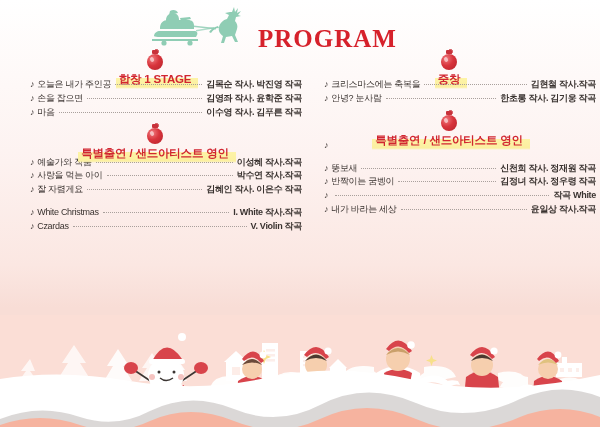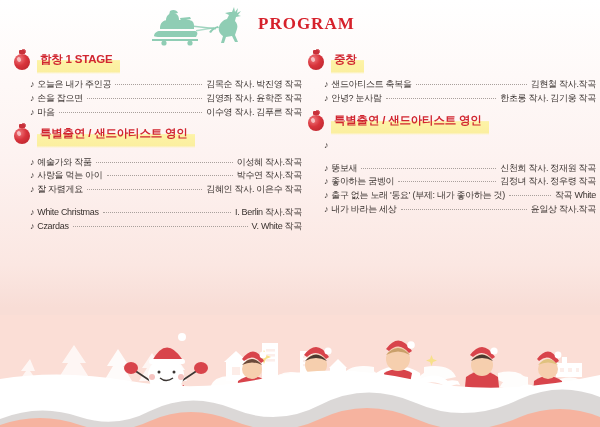--- a/index.html
+++ b/index.html
@@ -11,38 +11,38 @@
   #page{
     position:relative;width:600px;height:427px;
     background:linear-gradient(180deg,#ffffff 0%,#fdf2f0 38%,#fbe7e2 62%,#f8ddd6 72%);
     overflow:hidden;
   }
 
   
   #header{position:relative;height:46px;}
   #sleigh{position:absolute;left:140px;top:6px;width:120px;height:40px;}
   #title{
-    position:absolute;left:258px;top:14px;
+    position:absolute;left:258px;top:25px;
     font-family:"Liberation Serif","DejaVu Serif",serif;
-    font-weight:bold;font-size:17px;letter-spacing:1px;
+    font-weight:bold;font-size:25px;letter-spacing:1px;
     color:#d6212b;
   }
   #subtitle{
     position:absolute;right:8px;top:11px;
     font-size:8.5px;color:#3f3a38;letter-spacing:-.2px;white-space:nowrap;
   }
 
   
   #cols{position:absolute;top:50px;left:0;width:600px;height:268px;}
   .col{position:absolute;top:0;width:290px;}
   .col.left{left:12px;}
   .col.right{left:306px;}
 
   .section{margin-bottom:3px;}
-  .sec-head{position:relative;display:flex;height:24px;}
+  .sec-head{position:relative;display:flex;align-items:center;height:24px;flex-direction:column;}
   .ornament{position:relative;width:20px;height:22px;flex:0 0 20px;margin-right:5px;}
   .orn-cap{position:absolute;left:7px;top:0px;width:6px;height:4px;background:#c8313a;border-radius:1px;}
   .orn-hook{position:absolute;left:9px;top:-1px;width:3px;height:3px;border:1px solid #c8313a;border-radius:50%;background:transparent;}
   .orn-ball{
     position:absolute;left:2px;top:4px;width:16px;height:16px;border-radius:50%;
     background:radial-gradient(circle at 33% 30%,#f07a7e 0%,#d8343c 45%,#b5212a 100%);
   }
   .orn-shine{position:absolute;left:5px;top:7px;width:4px;height:5px;border-radius:50%;background:rgba(255,255,255,.55);transform:rotate(-25deg);}
   .sec-title{
     font-size:11.5px;font-weight:bold;color:#d12630;
@@ -57,21 +57,21 @@
     display:flex;align-items:baseline;
     font-size:9px;color:#3a3330;line-height:1.05;
     padding:2.2px 0;letter-spacing:-.3px;white-space:nowrap;
   }
   .note{color:#4a4340;font-size:9px;margin-right:3px;}
   .s-title{flex:0 0 auto;}
   .dots{
     flex:1 1 auto;margin:0 4px;position:relative;top:-2px;
     border-bottom:1px dotted #a9a09c;min-width:10px;
   }
-  .s-credit{flex:0 0 auto;}
+  .s-credit{flex:0 0 auto;font-weight:bold;}
 
   
   #scene{position:absolute;left:0;bottom:0;width:600px;height:112px;}
 </style>
 </head>
 <body>
 
 <div id="page">
 
   <div id="header">
@@ -166,46 +166,46 @@
               <span class="s-credit">김혜인 작사. 이은수 작곡</span>
             </div>
           </div>
         </div>
         <div class="section">
           <div class="songs">
             <div class="song">
               <span class="note">♪</span>
               <span class="s-title">White Christmas</span>
               <span class="dots"></span>
-              <span class="s-credit">I. Berlin 작사.작곡</span>
+              <span class="s-credit">I. White 작사.작곡</span>
             </div>
             <div class="song">
               <span class="note">♪</span>
               <span class="s-title">Czardas</span>
               <span class="dots"></span>
-              <span class="s-credit">V. White 작곡</span>
+              <span class="s-credit">V. Violin 작곡</span>
             </div>
           </div>
         </div>
       </div>
     <div class="col right" id="col-right">
         <div class="section">
           <div class="sec-head">
             <span class="ornament">
               <span class="orn-hook"></span>
               <span class="orn-cap"></span>
               <span class="orn-ball"></span>
               <span class="orn-shine"></span>
             </span>
             <span class="sec-title">중창</span>
           </div>
           <div class="songs">
             <div class="song">
               <span class="note">♪</span>
-              <span class="s-title">샌드아티스트 축복을</span>
+              <span class="s-title">크리스마스에는 축복을</span>
               <span class="dots"></span>
               <span class="s-credit">김현철 작사.작곡</span>
             </div>
             <div class="song">
               <span class="note">♪</span>
               <span class="s-title">안녕? 눈사람</span>
               <span class="dots"></span>
               <span class="s-credit">한초롱 작사. 김기웅 작곡</span>
             </div>
           </div>
@@ -229,27 +229,26 @@
         <div class="section">
           <div class="songs">
             <div class="song">
               <span class="note">♪</span>
               <span class="s-title">뚱보새</span>
               <span class="dots"></span>
               <span class="s-credit">신천희 작사. 정재원 작곡</span>
             </div>
             <div class="song">
               <span class="note">♪</span>
-              <span class="s-title">좋아하는 굼벵이</span>
+              <span class="s-title">반짝이는 굼벵이</span>
               <span class="dots"></span>
               <span class="s-credit">김정녀 작사. 정우령 작곡</span>
             </div>
             <div class="song">
               <span class="note">♪</span>
-              <span class="s-title">출구 없는 노래 '동요' (부제: 내가 좋아하는 것)</span>
               <span class="dots"></span>
               <span class="s-credit">작곡 White</span>
             </div>
             <div class="song">
               <span class="note">♪</span>
               <span class="s-title">내가 바라는 세상</span>
               <span class="dots"></span>
               <span class="s-credit">윤일상 작사.작곡</span>
             </div>
           </div>

